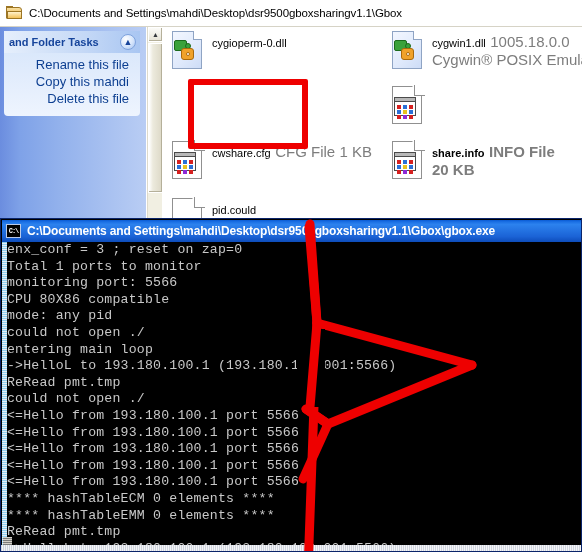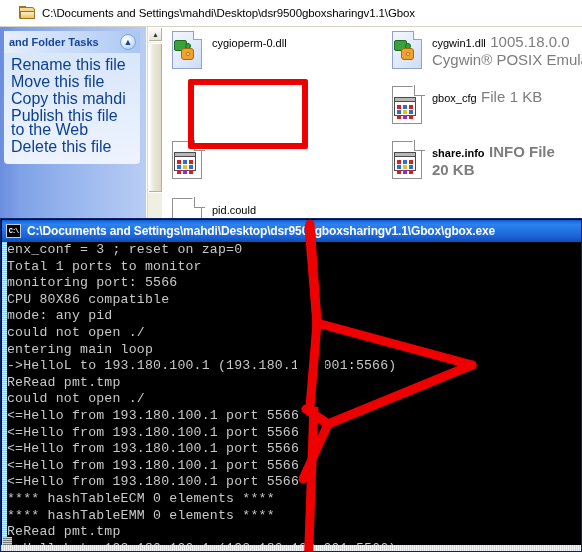--- a/index.html
+++ b/index.html
@@ -26,21 +26,21 @@
 
   
   #address-bar {
     position: absolute;
     left: 0; top: 0;
     width: 582px; height: 27px;
     background: #ffffff;
     border-bottom: 1px solid #d6d3c6;
     display: flex;
     align-items: center;
-    padding-left: 19px;
+    padding-left: 6px;
     box-sizing: border-box;
   }
   .folder-icon {
     width: 17px; height: 14px;
     position: relative;
     flex: 0 0 auto;
     margin-right: 6px;
   }
   .folder-icon .back {
     position: absolute; left: 0; top: 1px;
@@ -117,25 +117,26 @@
     align-items: center;
     justify-content: center;
     font-size: 9px;
     color: #16449b;
     line-height: 1;
   }
   #task-links {
     padding: 5px 0 7px 7px;
   }
   .task-link {
-    font-size: 16px;
+    font-size: 13px;
     color: #0d3f91;
     line-height: 14px;
     margin-bottom: 3px;
     width: 118px;
+    text-align: right;
   }
 
   
   #explorer-scrollbar {
     position: absolute;
     left: 147px; top: 27px;
     width: 15px; height: 205px;
     background: #f1efe2;
     border-left: 1px solid #dedacb;
     box-sizing: border-box;
@@ -487,23 +488,21 @@
   </div>
 
   <div id="task-pane">
     <div id="task-panel">
       <div id="task-header">
         <span id="task-header-title">and Folder Tasks</span>
         <span id="task-collapse">▲</span>
       </div>
       <div id="task-links">
         <div class="task-link">Rename this file</div>
-        <div class="task-link">Move this file</div>
         <div class="task-link">Copy this mahdi</div>
-        <div class="task-link">Publish this file to the Web</div>
         <div class="task-link">Delete this file</div>
       </div>
     </div>
   </div>
 
   <div id="explorer-scrollbar">
     <div id="sb-up">▲</div>
     <div id="sb-thumb"></div>
   </div>
 
@@ -554,25 +553,20 @@
               <i style="background:#d62020"></i>
             <i style="background:#2a6fd6"></i>
               <i style="background:#e8c01e"></i>
               <i style="background:#2a6fd6"></i>
             <i style="background:#d62020"></i>
               <i style="background:#8e2ad6"></i>
               <i style="background:#d62020"></i>
           </span>
         </span>
       </span>
-      <span class="file-text">
-        <span class="file-name">gbox_cfg</span>
-        <span class="file-meta">File</span>
-        <span class="file-meta">1 KB</span>
-      </span>
     </div>
 
     <div class="file-item" style="left:6px; top:113px;">
       <span class="file-icon-wrap">
         <span class="doc-icon"></span>
         <span class="doc-fold"></span>
         <span class="cfg-grid">
           <span class="bar"></span>
           <span class="cells">
             <i style="background:#d62020"></i>
@@ -580,20 +574,25 @@
               <i style="background:#d62020"></i>
             <i style="background:#2a6fd6"></i>
               <i style="background:#e8c01e"></i>
               <i style="background:#2a6fd6"></i>
             <i style="background:#d62020"></i>
               <i style="background:#8e2ad6"></i>
               <i style="background:#d62020"></i>
           </span>
         </span>
       </span>
+      <span class="file-text">
+        <span class="file-name">cwshare.cfg</span>
+        <span class="file-meta">CFG File</span>
+        <span class="file-meta">1 KB</span>
+      </span>
     </div>
 
     <div class="file-item" style="left:226px; top:113px;font-weight:bold;">
       <span class="file-icon-wrap">
         <span class="doc-icon"></span>
         <span class="doc-fold"></span>
         <span class="cfg-grid">
           <span class="bar"></span>
           <span class="cells">
             <i style="background:#d62020"></i>

